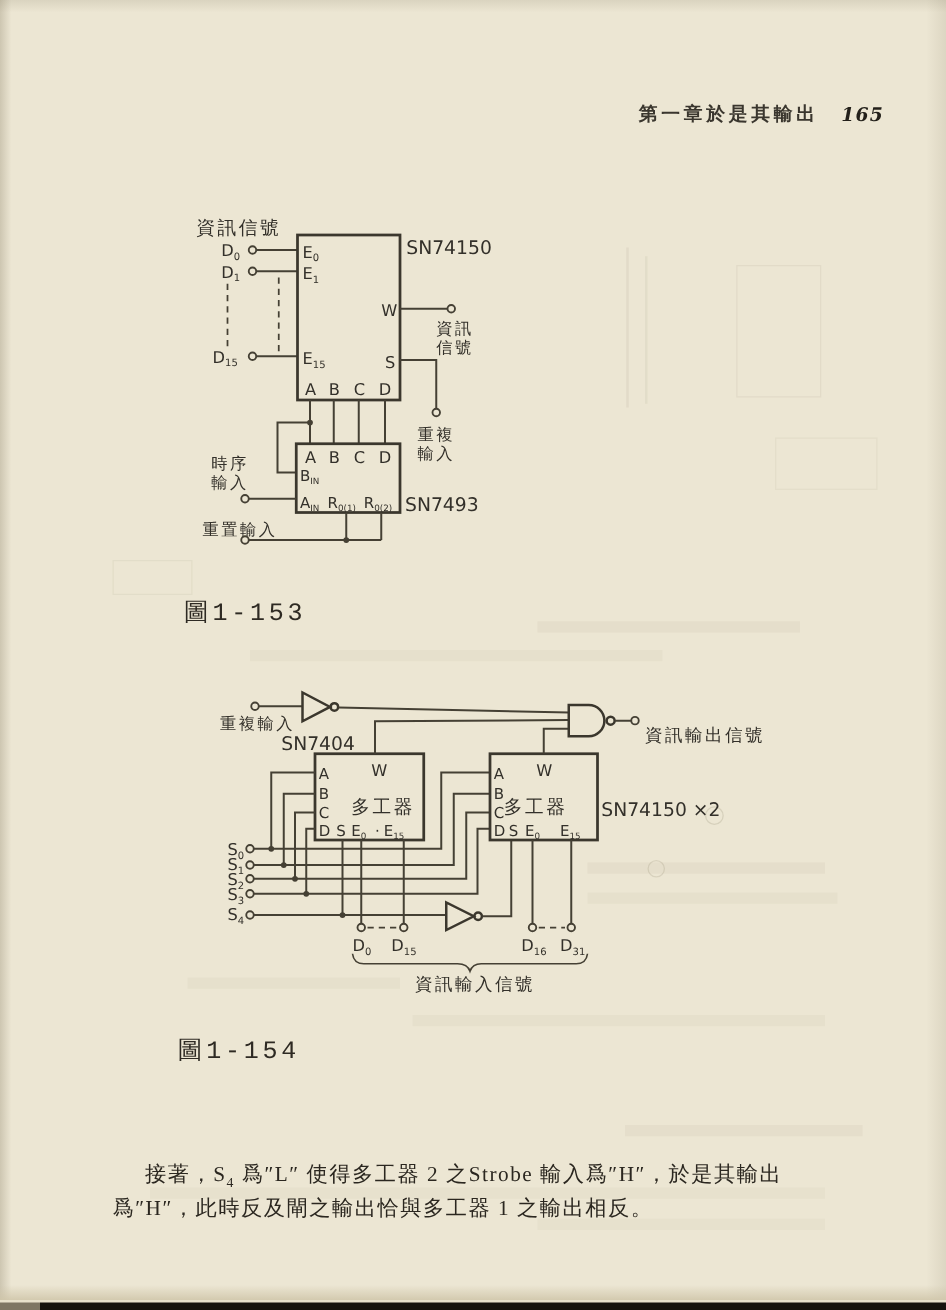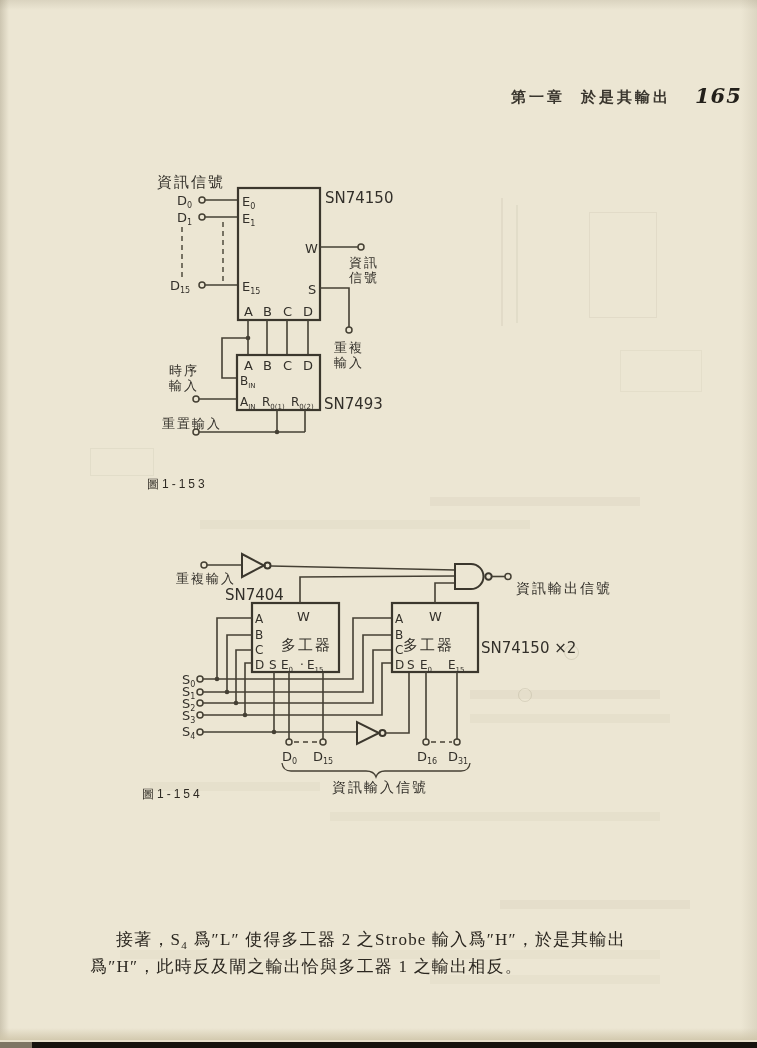--- a/index.html
+++ b/index.html
@@ -9,25 +9,25 @@
     overflow:hidden;
     background:
       linear-gradient(90deg, rgba(125,115,90,.28), rgba(125,115,90,0) 9px),
       linear-gradient(270deg, rgba(125,115,90,.14), rgba(125,115,90,0) 16px),
       linear-gradient(180deg, rgba(125,115,90,.16), rgba(125,115,90,0) 10px),
       #ece6d3;
     font-family:"Liberation Serif","DejaVu Serif",serif;
     color:#322e27;
   }
   .abs{position:absolute;}
-  .header-row{display:flex;align-items:flex-end;gap:16px;}
+  .header-row{display:flex;align-items:flex-start;}
   .chapter,.section{font-size:15px;font-weight:bold;letter-spacing:3px;color:#3a362e;}
-  .pagenum{font-size:21px;font-weight:bold;font-style:italic;letter-spacing:1px;
-    font-family:"DejaVu Serif",serif;color:#23201a;position:relative;top:1px;margin-left:8px;}
-  .caption{font-size:12px;letter-spacing:3px;color:#2e2a23;font-family:Liberation Sans, sans-serif;}
+  .pagenum{font-size:15px;font-weight:bold;font-style:italic;letter-spacing:1px;
+    font-family:"DejaVu Serif",serif;color:#23201a;position:relative;top:1px;margin-left:18px;}
+  .caption{font-size:20px;letter-spacing:3px;color:#2e2a23;font-family:Liberation Mono, monospace;}
   .para{font-size:17px;letter-spacing:1.2px;color:#2b2720;white-space:nowrap;}
   .para sub{font-size:11px;}
   svg text{fill:#33302a;}
   .cjk{font-family:"Liberation Serif","DejaVu Serif",serif;letter-spacing:2px;}
   .lat{font-family:"DejaVu Sans","Liberation Sans",sans-serif;}
   .wire{stroke:#454034;stroke-width:1.6;fill:none;}
   .thin{stroke:#454034;stroke-width:1.3;fill:none;}
   .chipbox{stroke:#3b372d;stroke-width:2.2;fill:none;}
   .term{stroke:#454034;stroke-width:1.5;fill:none;}
   .dot{fill:#454034;stroke:none;}
@@ -261,21 +261,21 @@
       <circle class="term" cx="508" cy="576.5" r="3"></circle>
       <text class="cjk" x="516" y="593" font-size="14"><tspan>資訊輸出信號</tspan></text>
     </g>
 
     <g>
       <path class="thin" d="M282,763 Q283,771 291,771 L366,771 Q374,771 376,777 Q378,771 385,771 L461,771 Q469,771 470,763"></path>
       <text class="cjk" x="332" y="792" font-size="14"><tspan>資訊輸入信號</tspan></text>
     </g>
   </svg>
 
-  <div class="abs caption" style="left:142px;top:786px;">
+  <div class="abs caption" style="left:142px;top:826px;">
     <span>圖1-154</span>
   </div>
 
   <div class="abs para" style="left:116px;top:928px;">
     <span>接著，S</span><sub>4</sub><span> 爲″L″ 使得多工器 2 之Strobe 輸入爲″H″，於是其輸出</span>
   </div>
   <div class="abs para" style="left:90px;top:955px;">
     <span>爲″H″，此時反及閘之輸出恰與多工器 1 之輸出相反。</span>
   </div>
 

